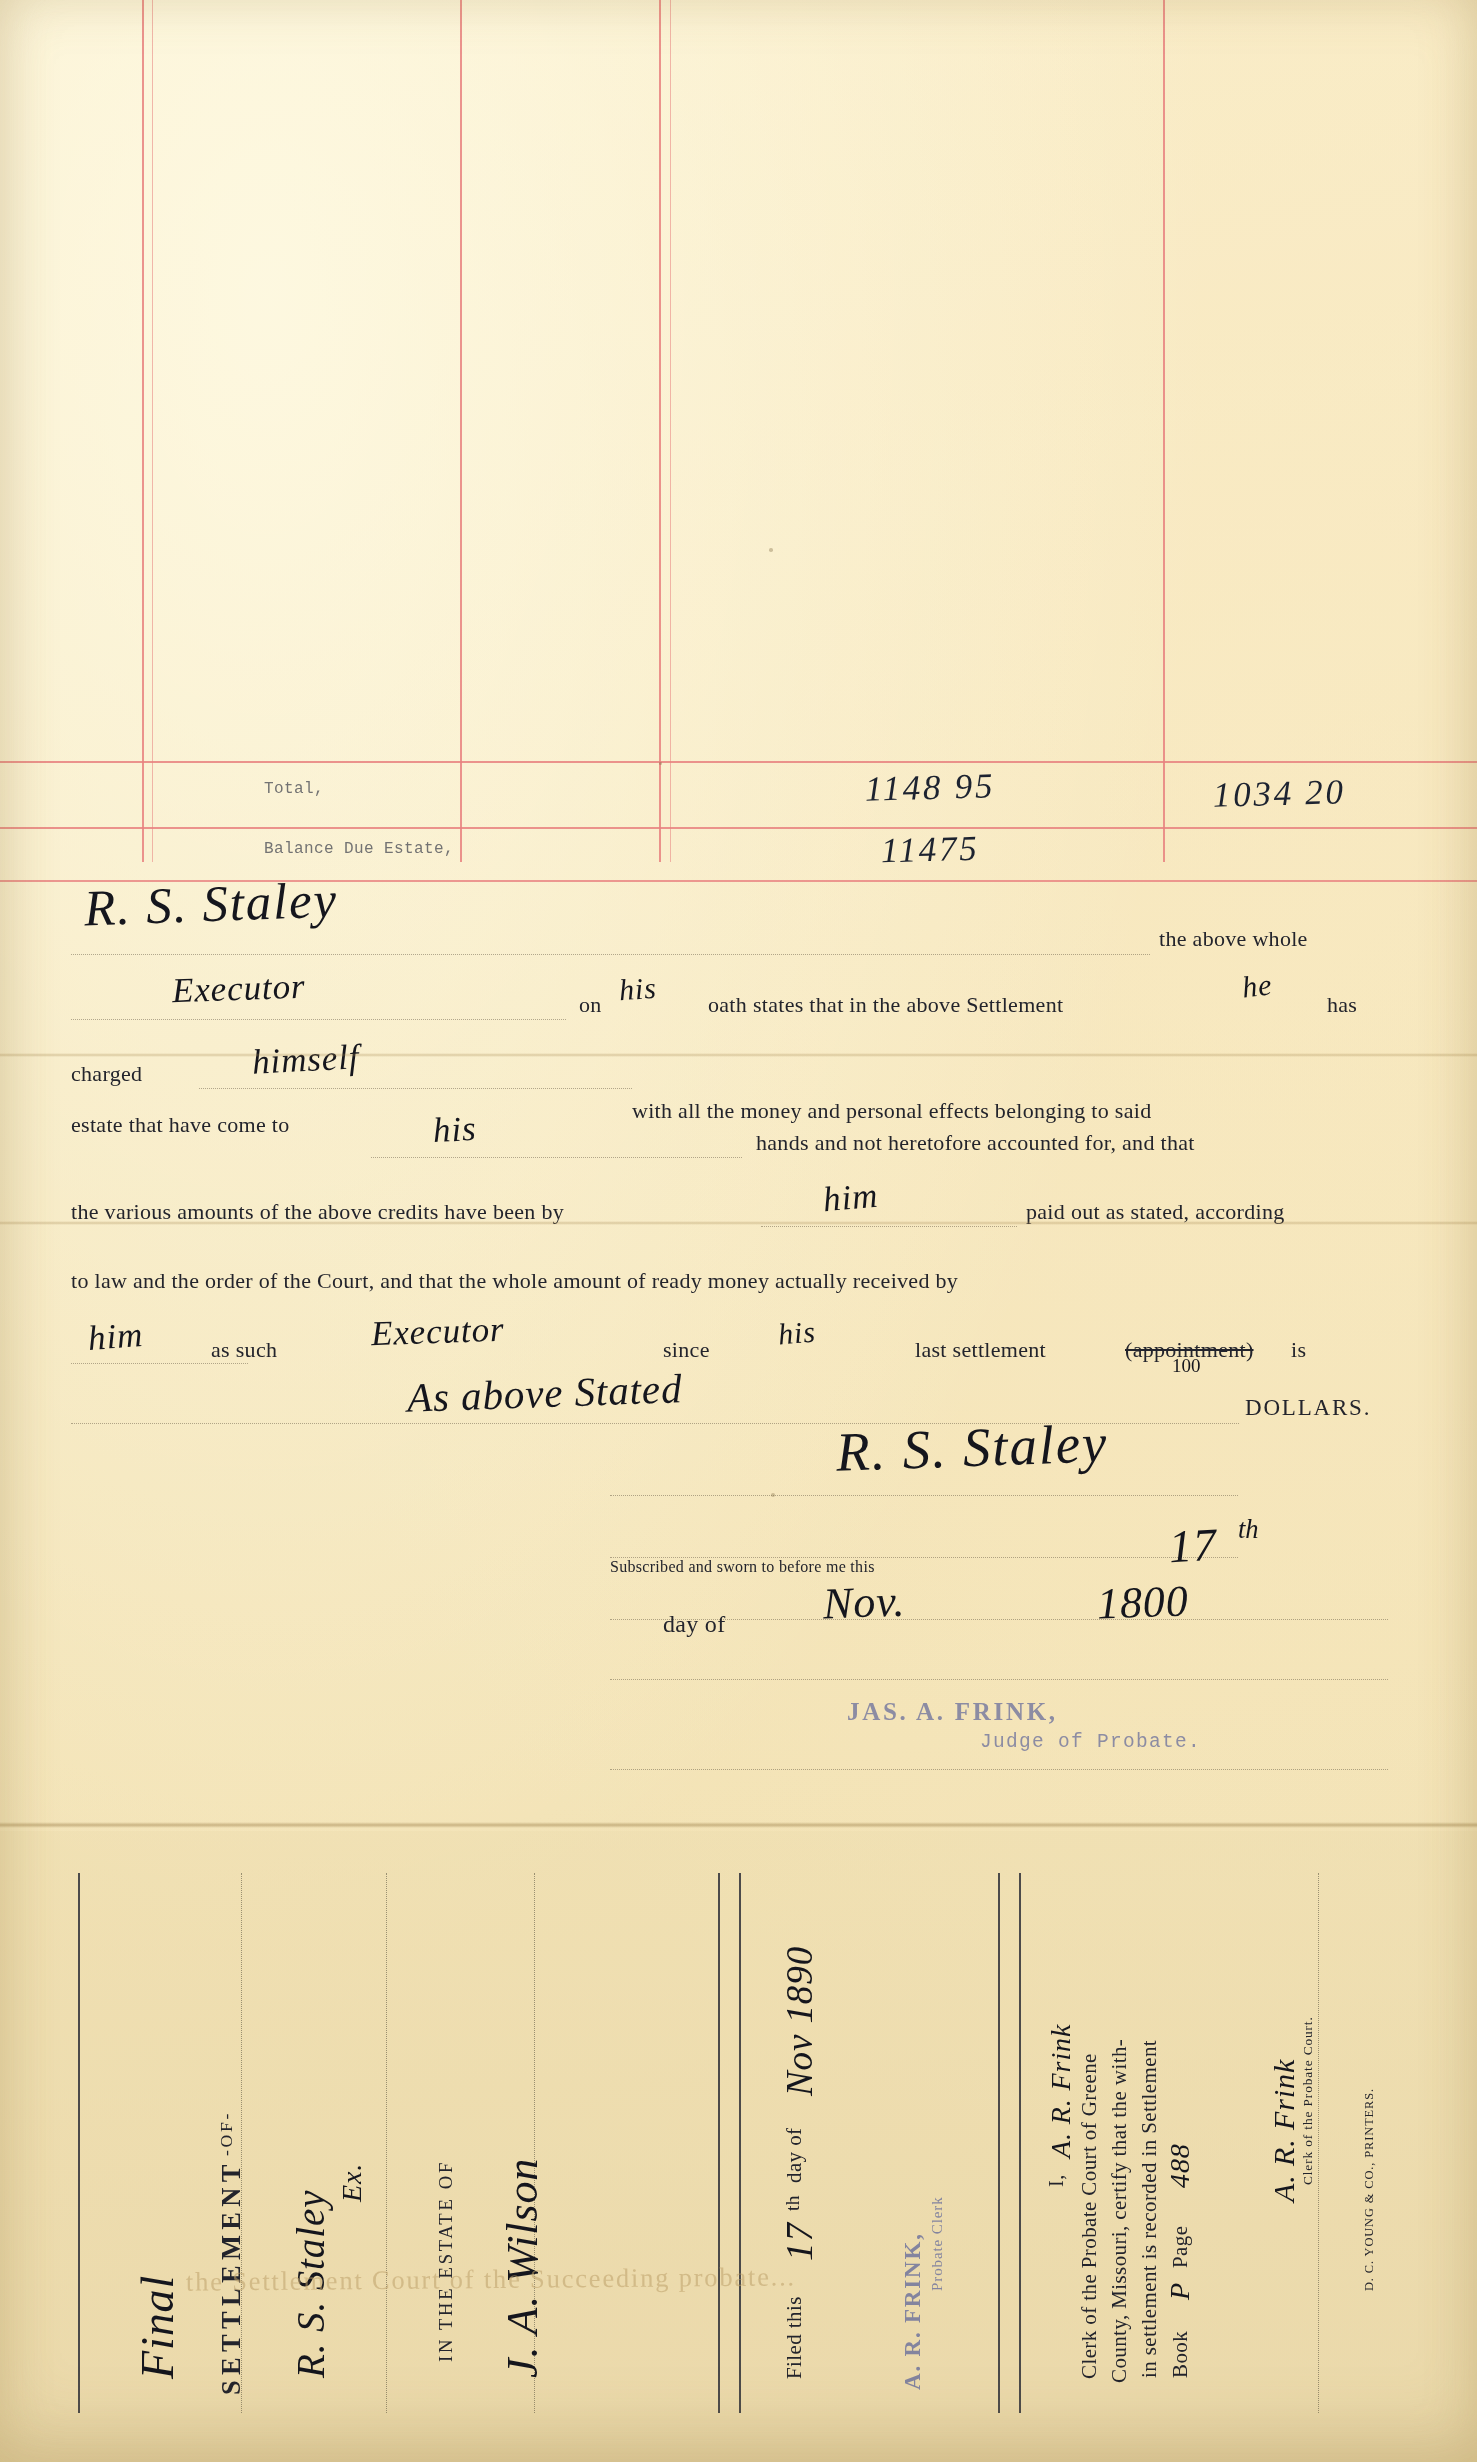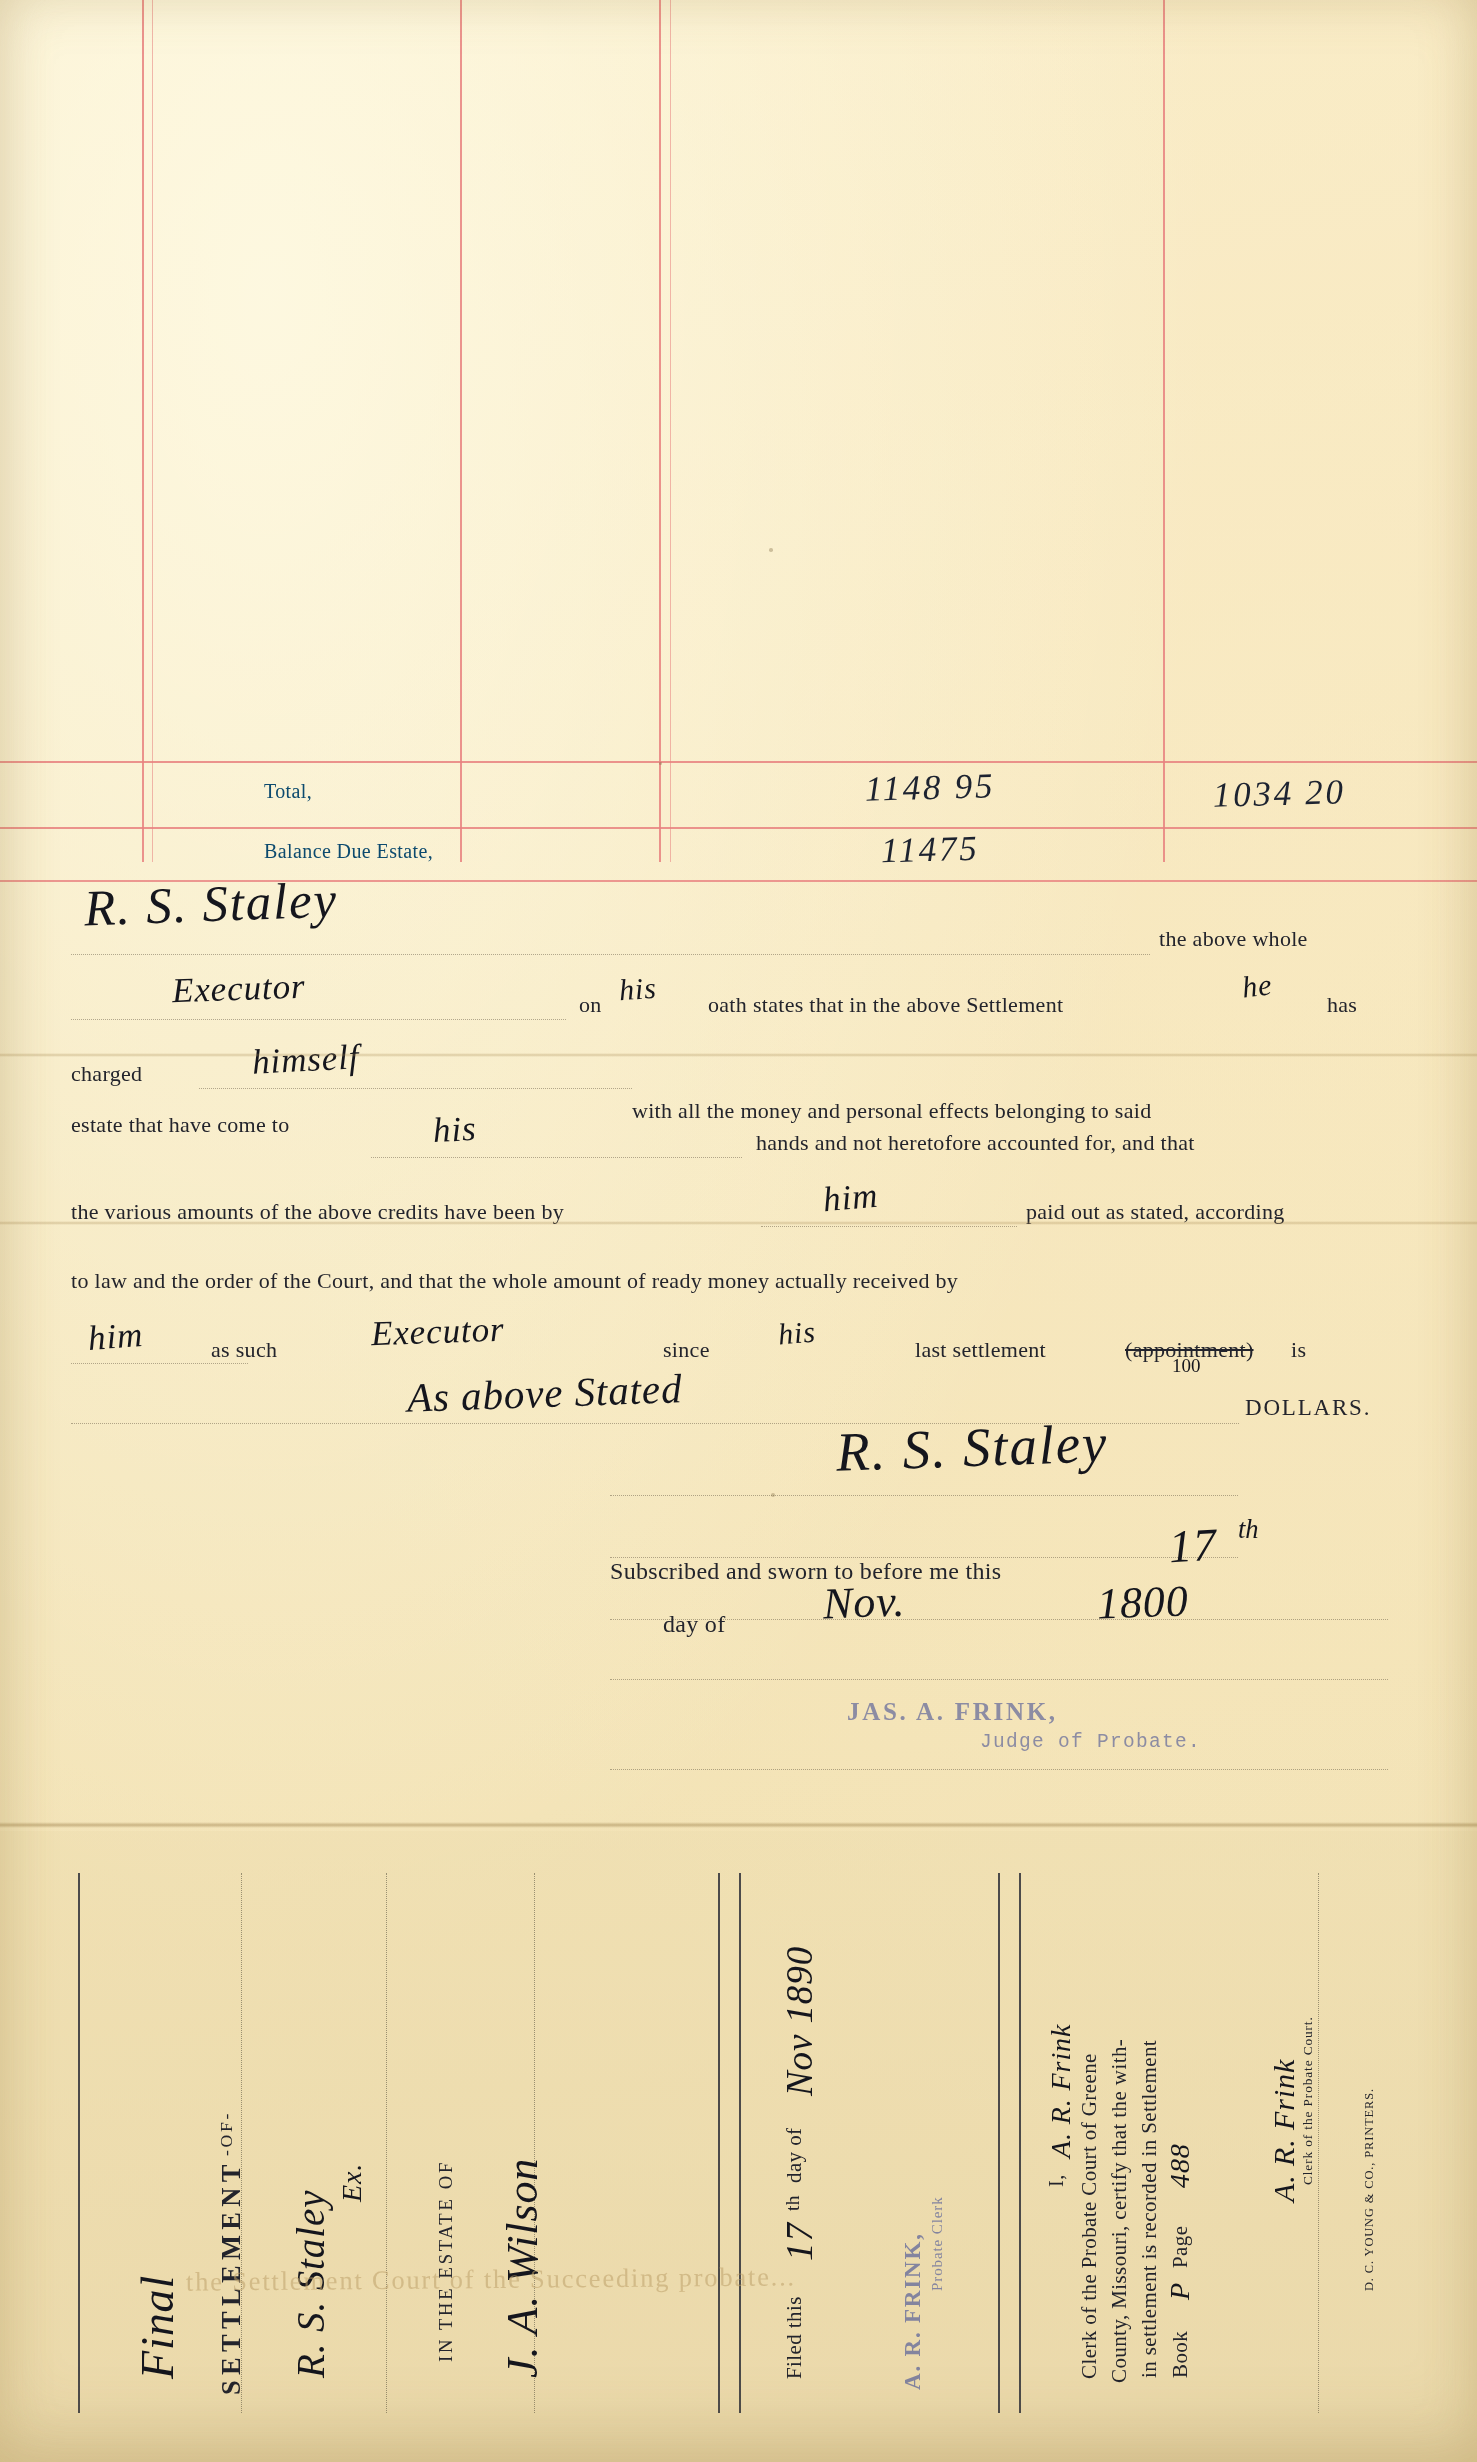--- a/index.html
+++ b/index.html
@@ -65,23 +65,23 @@
     position: absolute;
     left: 0;
     width: 1478px;
     height: 1.8px;
     background: #e8817f;
     opacity: 0.85;
   }
   
   .row-label {
     position: absolute;
-    font-family: Liberation Serif, serif;
-    font-size: 20px;
-    color: #0c4a6e;
+    font-family: Liberation Mono, monospace;
+    font-size: 16px;
+    color: #737373;
     letter-spacing: 0.4px;
   }
   .amount {
     position: absolute;
     font-family: "Liberation Serif", serif;
     font-style: italic;
     font-size: 35px;
     color: #1d2330;
     letter-spacing: 2.7px;
     transform: rotate(-1.6deg);
@@ -281,21 +281,21 @@
     <div class="dotline" style="left:71px; top:538px; width:1168px;"></div>
     <div class="hand mid" style="left:407px; top:485px; font-size:41px; transform:rotate(-2deg);">As above Stated</div>
     <div class="ftext" style="left:1245px; top:511px; letter-spacing:1.8px; font-size:23px;">DOLLARS.</div>
 
     <div class="dotline" style="left:610px; top:610px; width:628px;"></div>
     <div class="hand" style="left:1172px; top:471px; font-size:19px; font-style:normal;">100</div>
     <div class="hand big" style="left:836px; top:532px; font-size:55px; transform:rotate(-2deg);">R. S. Staley</div>
 
     <div class="dotline" style="left:610px; top:672px; width:628px;"></div>
 
-    <div class="ftext" style="left:610px; top:674px; font-size:24px;">Subscribed and sworn  to before me this</div>
+    <div class="ftext" style="left:610px; top:674px; font-size:16px;">Subscribed and sworn  to before me this</div>
     <div class="hand mid" style="left:1169px; top:635px; font-size:46px; transform:rotate(-3deg);">17</div>
     <div class="hand" style="left:1238px; top:630px; font-size:26.5px;">th</div>
     <div class="dotline" style="left:610px; top:734px; width:778px;"></div>
 
     <div class="ftext" style="left:663px; top:727px; font-size:24px;">day of</div>
     <div class="hand mid" style="left:823px; top:693px; font-size:44px; transform:rotate(-2deg);">Nov.</div>
     <div class="hand mid" style="left:1097px; top:693px; font-size:44px; transform:rotate(-2deg);">1800</div>
     <div class="dotline" style="left:610px; top:794px; width:778px;"></div>
 
     <div class="stamp" style="left:847px; top:814px; font-size:25px;">JAS. A. FRINK,</div>

